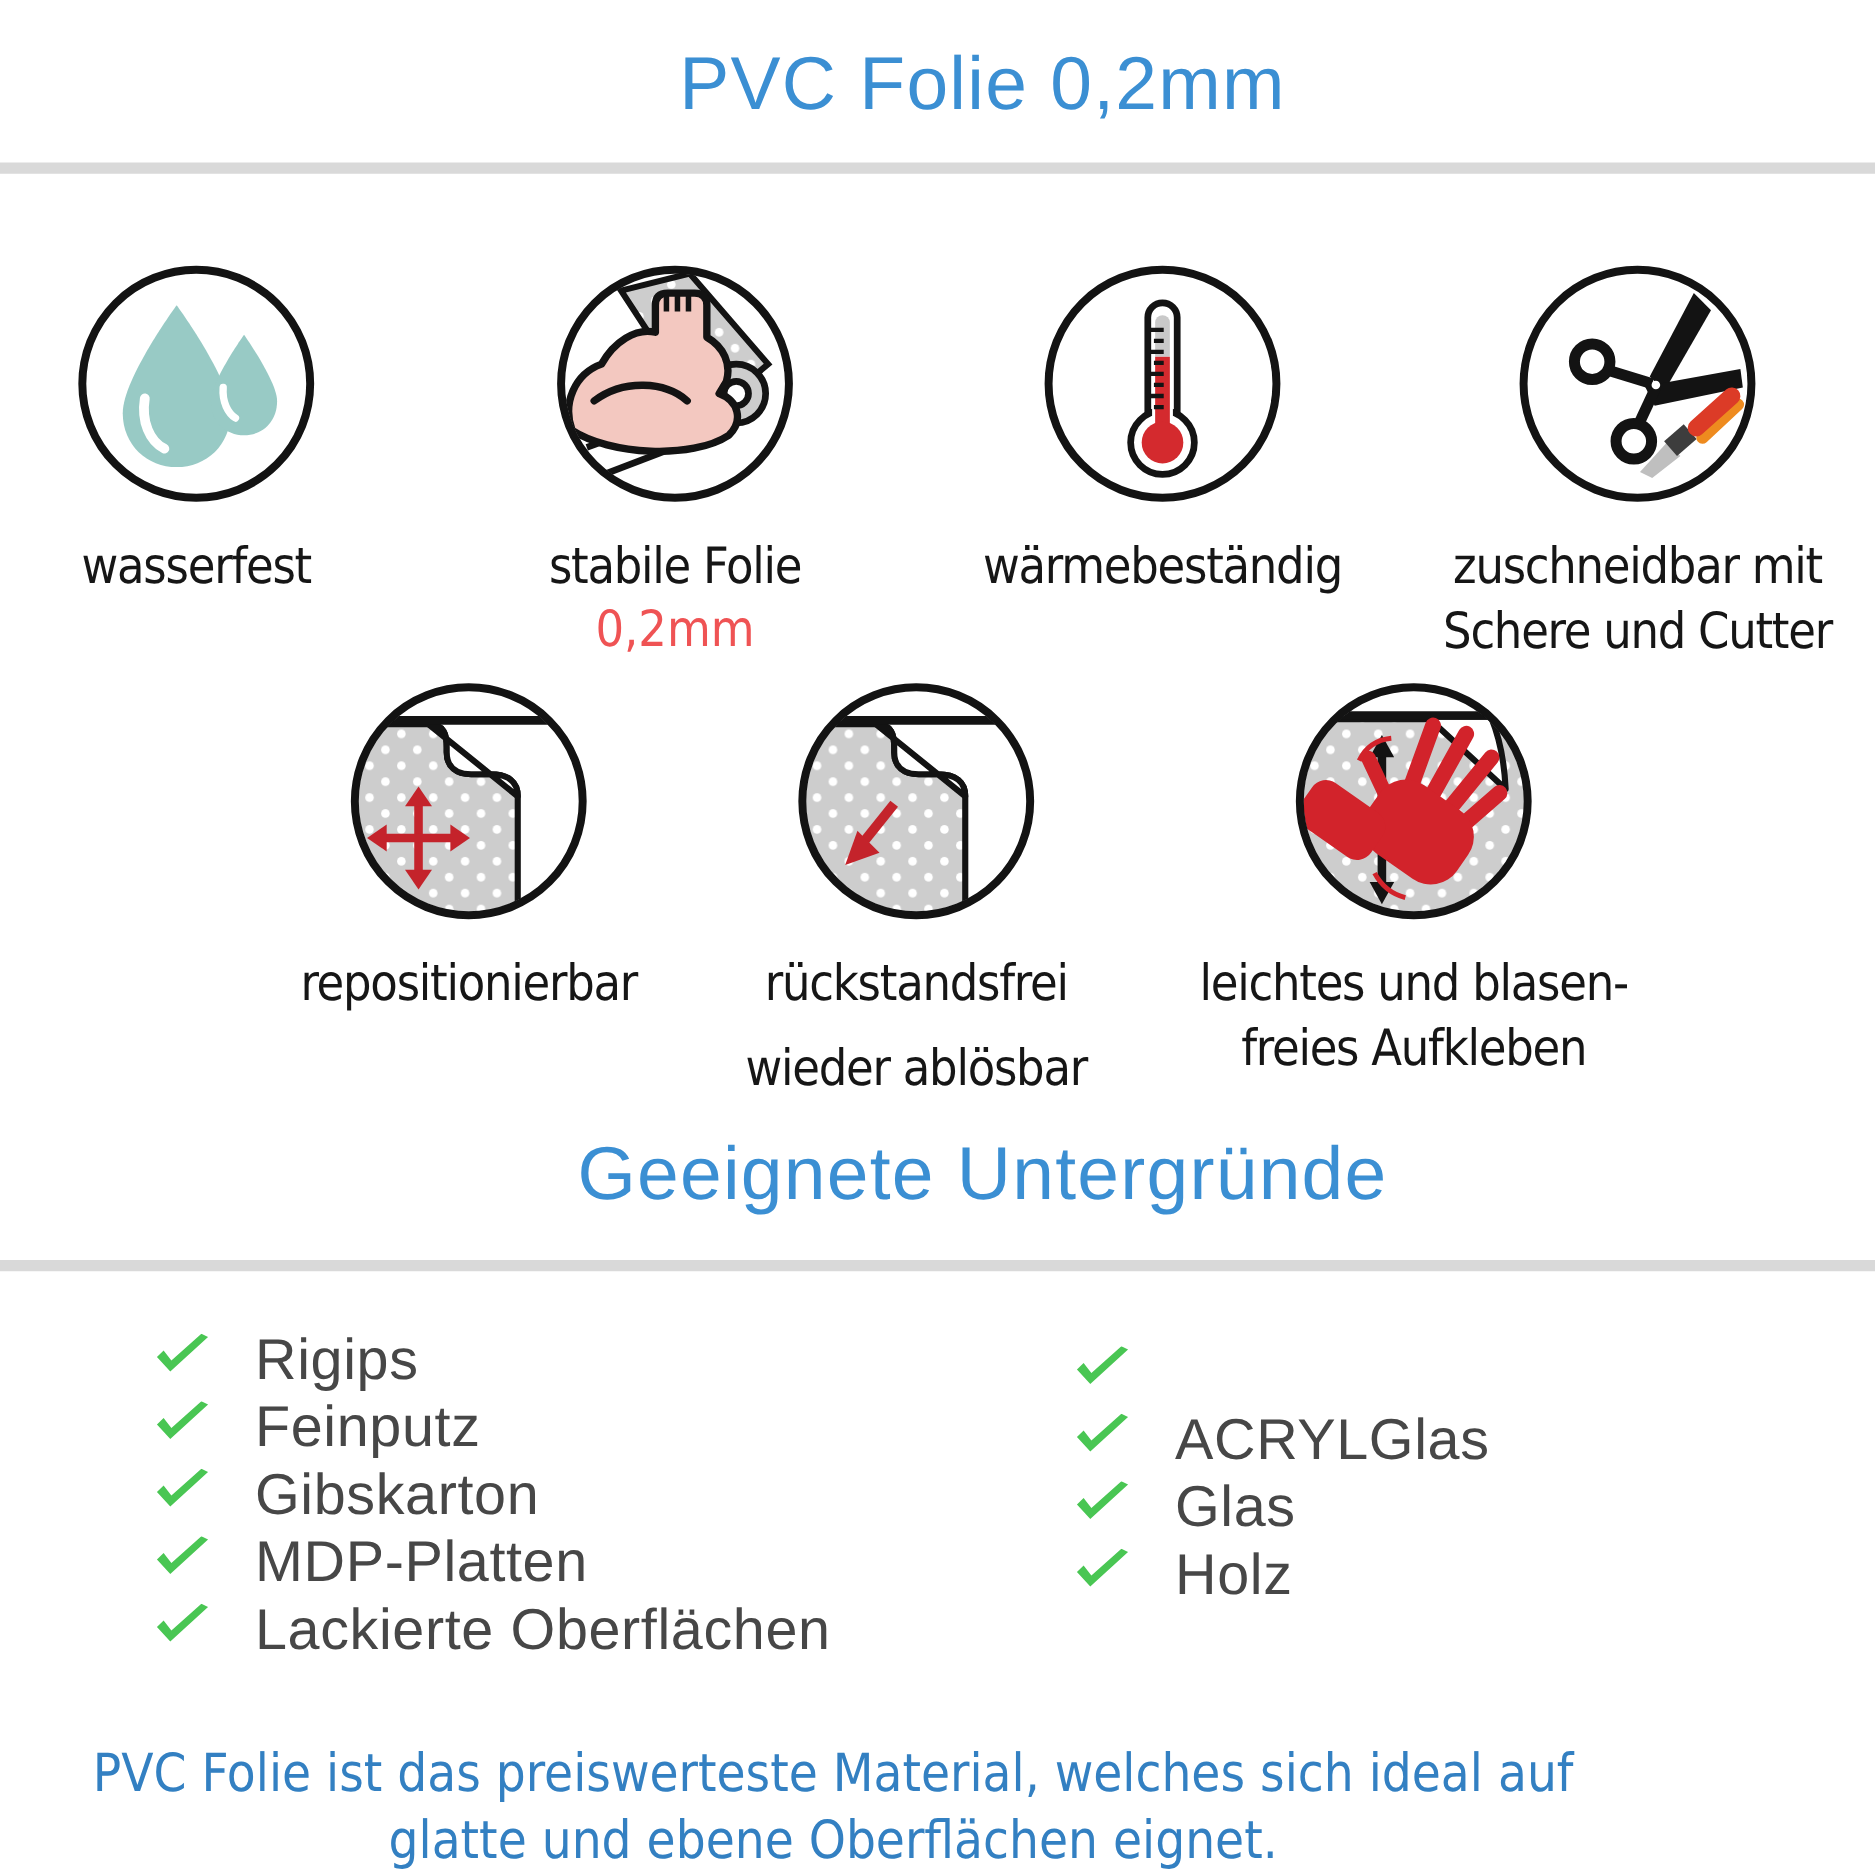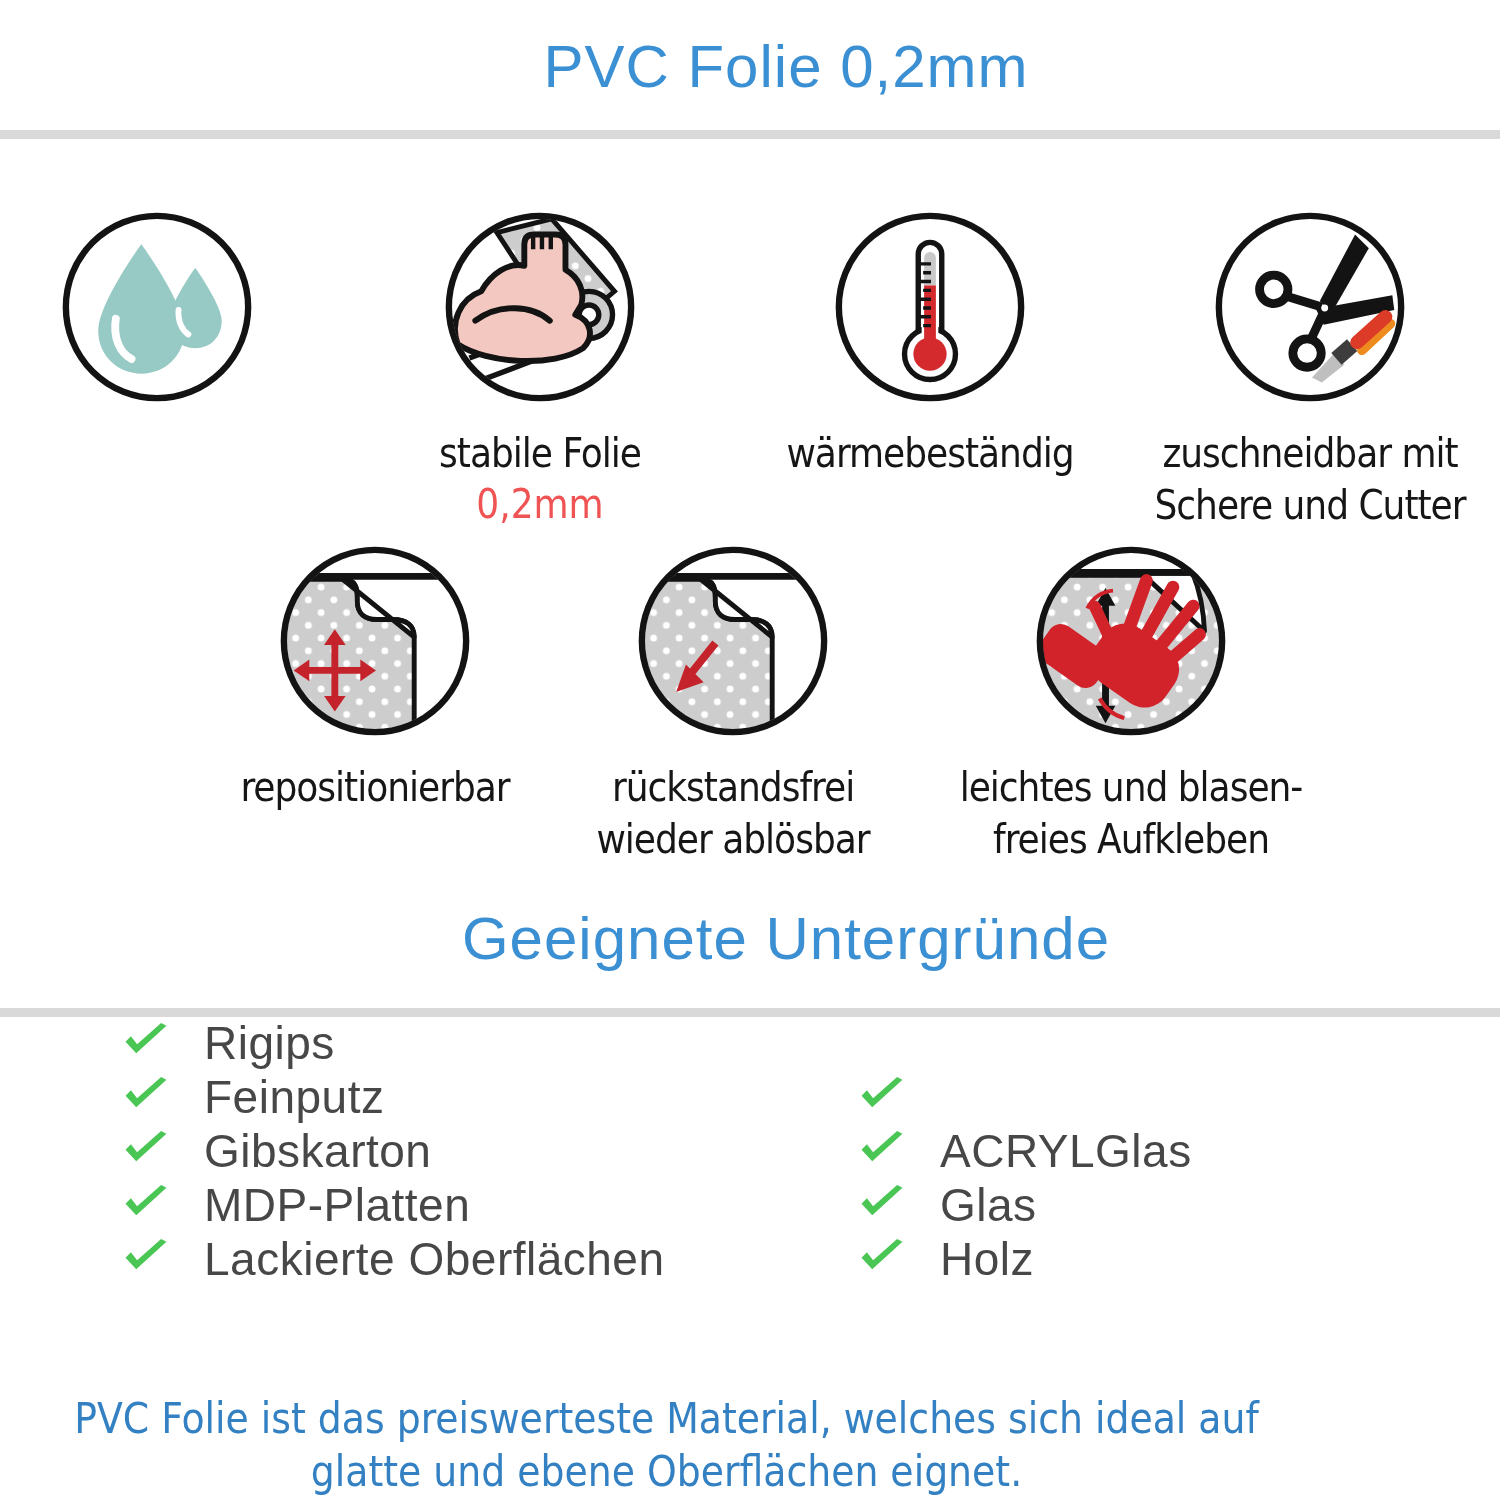--- a/index.html
+++ b/index.html
@@ -55,20 +55,21 @@
 <div class="abs divider" style="top:130px;"></div>
 
 <div class="feature" style="left:7px;top:209px;width:300px;">
   <svg class="badge" viewBox="0 0 200 200">
     <path d="M84,36 C84,36 40,96 40,124 C40,150 60,168 84,168 C108,168 128,150 128,124 C128,96 84,36 84,36 Z" fill="#98cac5"></path>
     <path d="M139,60 C139,60 112,98 112,114 C112,131 124,142 139,142 C154,142 166,131 166,114 C166,98 139,60 139,60 Z" fill="#98cac5"></path>
     <path d="M58,112 C55,131 62,147 74,153" stroke="#ffffff" stroke-width="8" fill="none" stroke-linecap="round"></path>
     <path d="M122,103 C121,115 126,124 132,128" stroke="#ffffff" stroke-width="6" fill="none" stroke-linecap="round"></path>
     <circle cx="100" cy="100" r="93" fill="none" stroke="#131313" stroke-width="6.5"></circle>
   </svg>
+  <div class="feat-label">wasserfest</div>
 </div>
 
 <div class="feature" style="left:370px;top:209px;width:340px;">
   <svg class="badge" viewBox="0 0 200 200">
     <g clip-path="url(#circleClip)">
       <polygon points="56,24 112,10 176,84 124,128" fill="url(#dotpat)" stroke="#131313" stroke-width="5"></polygon>
       <circle cx="150" cy="108" r="24" fill="#cdcdcd" stroke="#131313" stroke-width="5.5"></circle>
       <circle cx="150" cy="108" r="10" fill="#ffffff" stroke="#131313" stroke-width="5.5"></circle>
       <path d="M28,152 L126,116" stroke="#131313" stroke-width="5.5" fill="none"></path>
       <path d="M42,174 L152,132" stroke="#131313" stroke-width="5.5" fill="none"></path>
@@ -144,21 +145,21 @@
       <path d="M67,37 L140,96 C140,84 132,78 118,78 L102,78 C90,78 82,72 82,60 L82,56 C82,46 80,37 67,37 Z" fill="#ffffff" stroke="#131313" stroke-width="5" stroke-linejoin="round"></path>
       <path d="M-10,34 H210" stroke="#131313" stroke-width="7"></path>
       <g>
         <path d="M82,102 L58,132" stroke="#c4232b" stroke-width="8"></path>
         <polygon points="42,152 52,124 70,142" fill="#c4232b"></polygon>
       </g>
     </g>
     <circle cx="100" cy="100" r="93" fill="none" stroke="#131313" stroke-width="6.5"></circle>
   </svg>
   <div class="feat-label">rückstandsfrei</div>
-  <div class="feat-label" style="margin-top:0;">wieder ablösbar</div>
+  <div class="feat-label" style="margin-top:16px;">wieder ablösbar</div>
 </div>
 
 <div class="feature" style="left:941px;top:543px;width:380px;">
   <svg class="badge" viewBox="0 0 200 200">
     <g clip-path="url(#circleClip)">
       <rect x="-30" y="33" width="260" height="200" fill="url(#dotpat)" stroke="#131313" stroke-width="5"></rect>
       <path d="M111,31 L163,31 C170,48 174,68 175,90 Z" fill="#ffffff" stroke="#131313" stroke-width="5" stroke-linejoin="round"></path>
       <path d="M-10,30 H210" stroke="#131313" stroke-width="7"></path>
       <g>
         <path d="M74,60 V170" stroke="#131313" stroke-width="7"></path>
@@ -179,21 +180,21 @@
     </g>
     <circle cx="100" cy="100" r="93" fill="none" stroke="#131313" stroke-width="6.5"></circle>
   </svg>
   <div class="feat-label">leichtes und blasen-</div>
   <div class="feat-label" style="margin-top:0;">freies Aufkleben</div>
 </div>
 
 <div class="abs section-title" style="top:904px;">Geeignete Untergründe</div>
 <div class="abs divider" style="top:1008px;"></div>
 
-<div class="surf-col" style="left:122px;top:1016px;">
+<div class="surf-col" style="left:122px;top:1060px;">
   <div class="surf-row">
     <span class="check-wrap">
         <svg viewBox="0 0 100 90">
           <polygon points="4,42 28,68 96,6 84,0 30,48 16,30" fill="#49c653"></polygon>
         </svg>
       </span>
     <span class="surf-label">Rigips</span>
   </div>
   <div class="surf-row">
     <span class="check-wrap">

